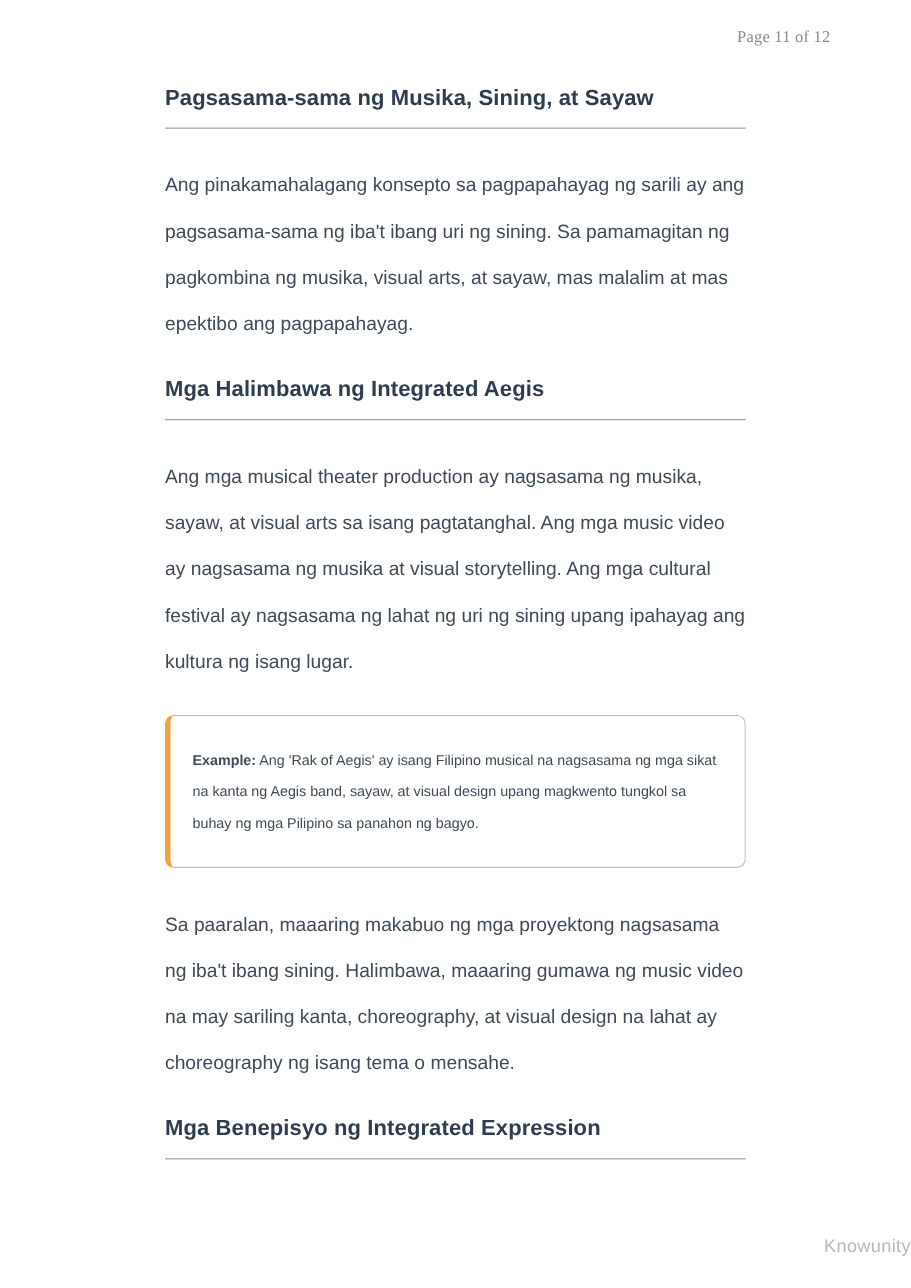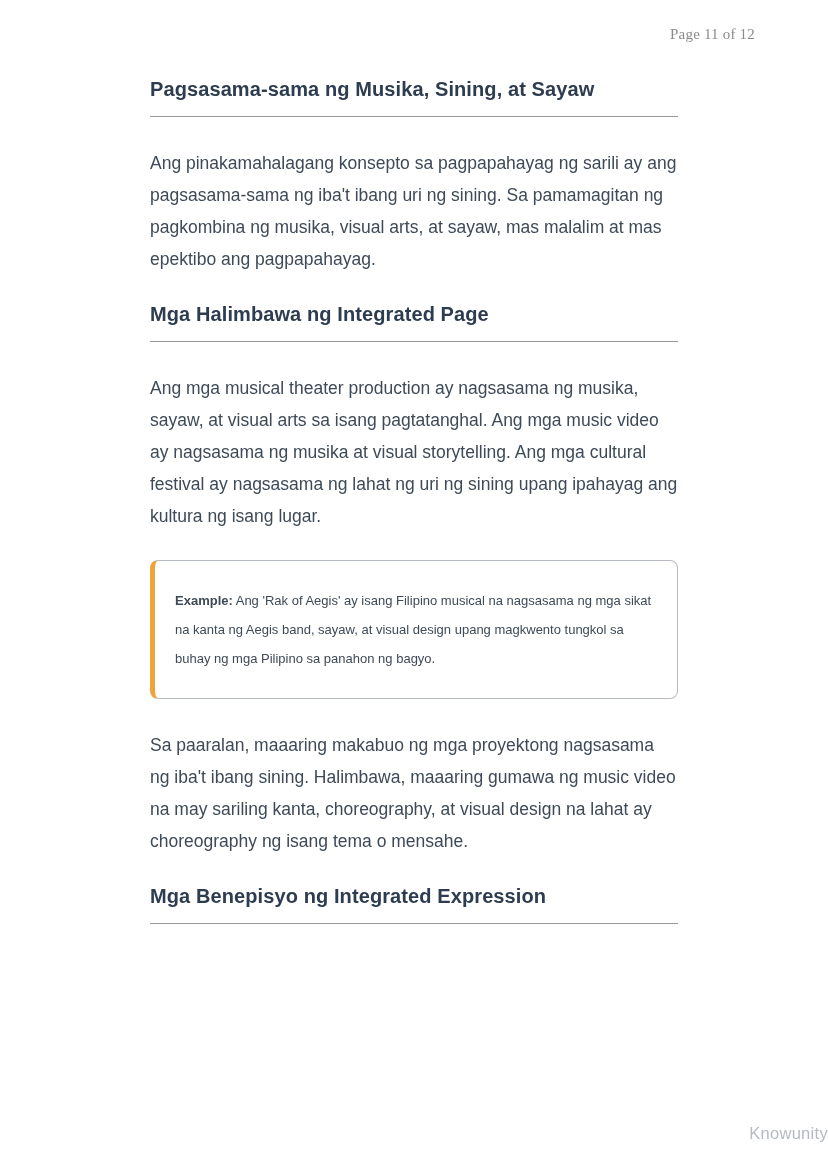--- a/index.html
+++ b/index.html
@@ -34,21 +34,21 @@
     font-weight: 700;
     color: #2d3c4f;
     padding-bottom: 15px;
     border-bottom: 1px solid #979797;
     letter-spacing: 0.1px;
   }
   .section-title.first { margin-top: 78px; }
   .body-par {
     margin: 30px 0 28px 0;
     font-size: 17.5px;
-    line-height: 32px;
+    line-height: 42px;
     color: #3e4a57;
   }
   .example-box {
     box-sizing: border-box;
     border: 1px solid #b6bbc1;
     border-left: 5px solid #F0A33A;
     border-radius: 8px;
     padding: 25px 24px 25px 20px;
     margin: 0;
     background: #ffffff;
@@ -74,21 +74,21 @@
 
 <div class="page">
 
   <div class="page-number">Page 11 of 12</div>
 
   <div class="content">
 
     <h2 class="section-title first">Pagsasama-sama ng Musika, Sining, at Sayaw</h2>
     <p class="body-par">Ang pinakamahalagang konsepto sa pagpapahayag ng sarili ay ang pagsasama-sama ng iba't ibang uri ng sining. Sa pamamagitan ng pagkombina ng musika, visual arts, at sayaw, mas malalim at mas epektibo ang pagpapahayag.</p>
 
-    <h2 class="section-title">Mga Halimbawa ng Integrated Page</h2>
+    <h2 class="section-title">Mga Halimbawa ng Integrated Aegis</h2>
     <p class="body-par">Ang mga musical theater production ay nagsasama ng musika, sayaw, at visual arts sa isang pagtatanghal. Ang mga music video ay nagsasama ng musika at visual storytelling. Ang mga cultural festival ay nagsasama ng lahat ng uri ng sining upang ipahayag ang kultura ng isang lugar.</p>
 
     <div class="example-box">
       <p><strong>Example:</strong><span> Ang 'Rak of Aegis' ay isang Filipino musical na nagsasama ng mga sikat na kanta ng Aegis band, sayaw, at visual design upang magkwento tungkol sa buhay ng mga Pilipino sa panahon ng bagyo.</span></p>
     </div>
 
     <p class="body-par">Sa paaralan, maaaring makabuo ng mga proyektong nagsasama ng iba't ibang sining. Halimbawa, maaaring gumawa ng music video na may sariling kanta, choreography, at visual design na lahat ay choreography ng isang tema o mensahe.</p>
 
     <h2 class="section-title">Mga Benepisyo ng Integrated Expression</h2>
 

